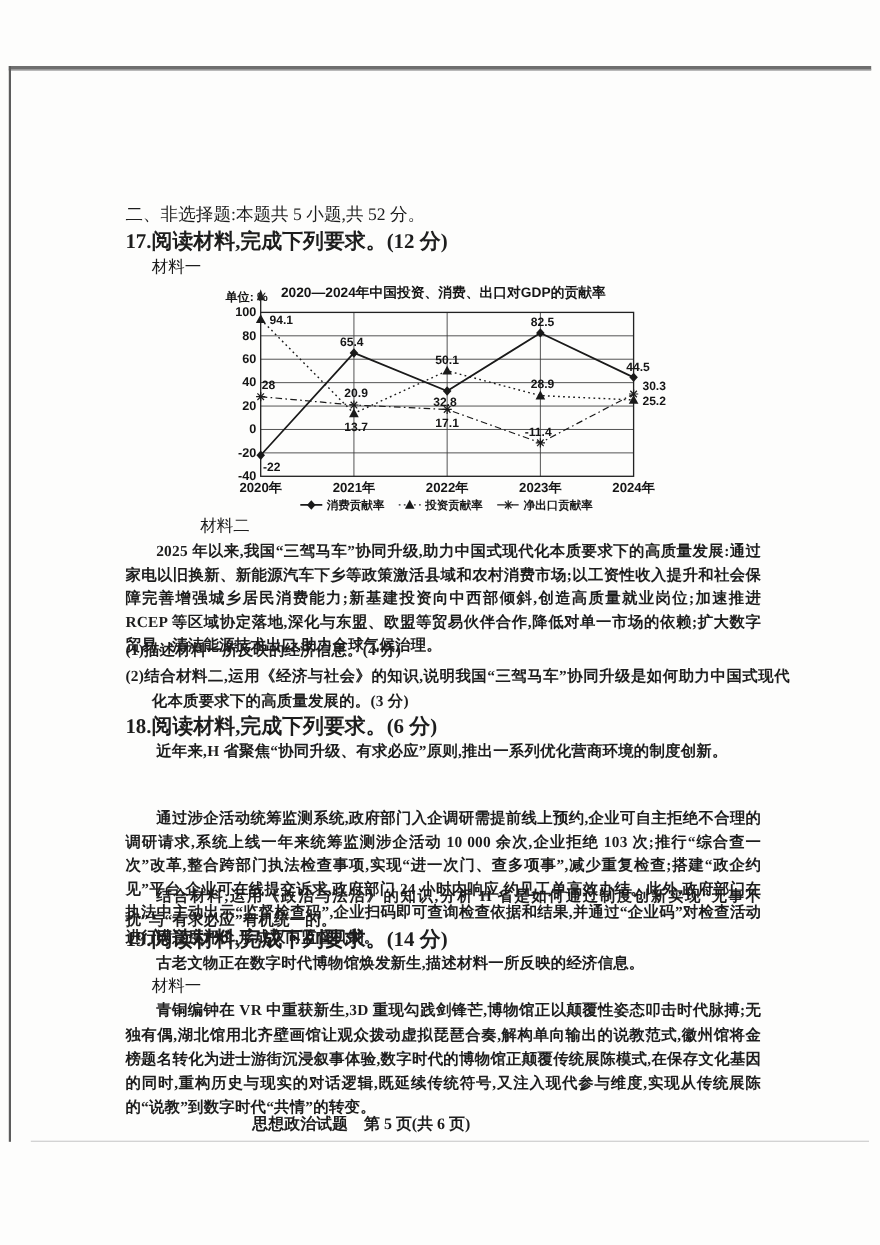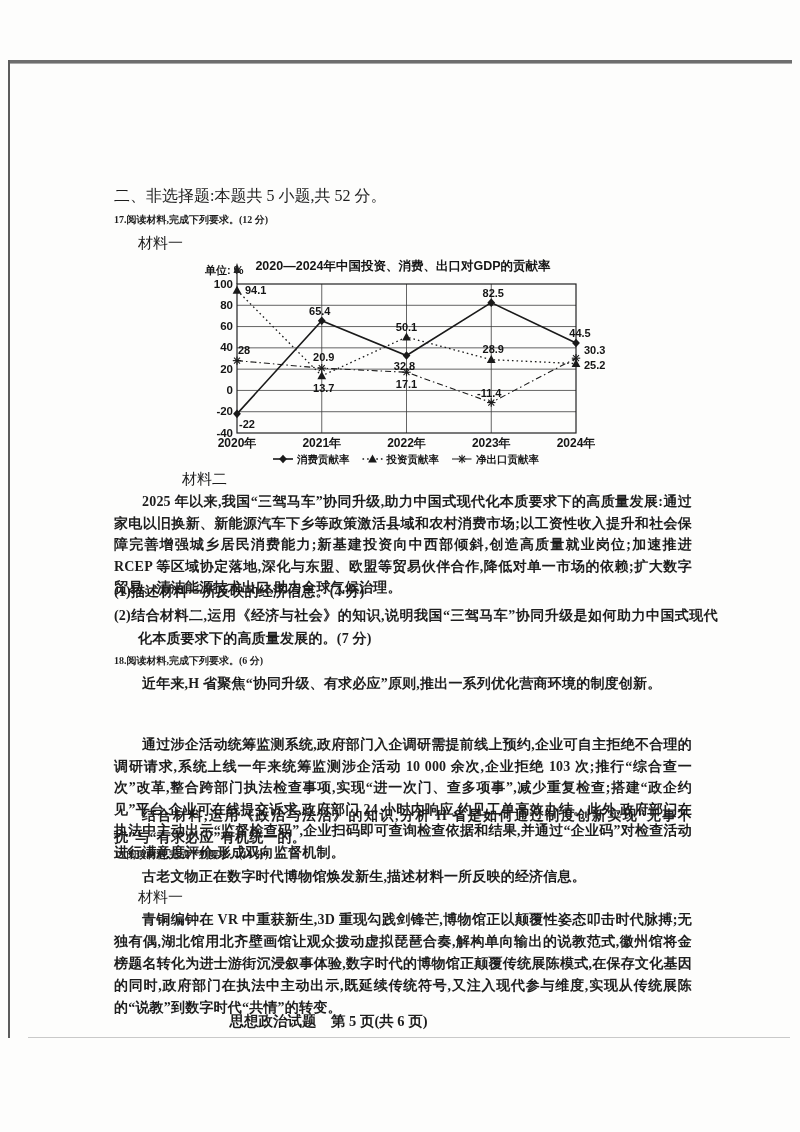--- a/index.html
+++ b/index.html
@@ -10,21 +10,21 @@
     -webkit-font-smoothing:antialiased;
   }
   .abs{position:absolute;}
   
   .frame-top{left:8px;top:60px;width:784px;height:3px;background:#6e6e6e;border-bottom:1px solid #aaa;}
   .frame-left{left:8px;top:60px;width:2px;height:978px;background:#5c5c5c;}
   .frame-bottom{left:28px;top:1037px;width:762px;height:1px;background:#c9c9c9;}
   
   .t{font-weight:600;font-size:14px;line-height:21.5px;letter-spacing:.2px;}
   .heading{font-weight:400;font-size:16px;line-height:20px;}
-  .qhead{font-weight:700;font-size:10px;line-height:20px;}
+  .qhead{font-weight:700;font-size:19px;line-height:20px;}
   .mlabel{font-weight:400;font-size:15px;line-height:20px;}
   .para{width:578px;text-align:justify;text-indent:2em;}
   .para-hang{width:580px;text-align:justify;padding-left:24px;text-indent:-24px;line-height:23px;}
   .footer{left:0;top:1012px;width:657px;text-align:center;font-weight:700;font-size:14.5px;}
   
   #chart-mount{left:200px;top:252px;width:415px;height:220px;}
   #chart-mount svg{display:block;}
   #chart-mount text{font-family:"Liberation Sans","DejaVu Sans",sans-serif;fill:#151515;}
 </style>
 </head>
@@ -127,25 +127,25 @@
       <line x1="262" y1="202.8" x2="262" y2="211.2" stroke="#1a1a1a" stroke-width="1.1"></line>
       <line x1="259" y1="204" x2="265" y2="210" stroke="#1a1a1a" stroke-width="1.1"></line>
       <line x1="259" y1="210" x2="265" y2="204" stroke="#1a1a1a" stroke-width="1.1"></line>
       <text x="276" y="210.8" font-size="10.5" font-weight="bold">净出口贡献率</text>
     </svg>
   </div>
 
 <div class="abs mlabel" style="left:138px;top:469px;margin-left:44px;">材料二</div>
 <div class="abs t para" style="left:114px;top:491px;">2025 年以来,我国“三驾马车”协同升级,助力中国式现代化本质要求下的高质量发展:通过家电以旧换新、新能源汽车下乡等政策激活县域和农村消费市场;以工资性收入提升和社会保障完善增强城乡居民消费能力;新基建投资向中西部倾斜,创造高质量就业岗位;加速推进 RCEP 等区域协定落地,深化与东盟、欧盟等贸易伙伴合作,降低对单一市场的依赖;扩大数字贸易、清洁能源技术出口,助力全球气候治理。</div>
 <div class="abs t" style="left:114px;top:581px;">(1)描述材料一所反映的经济信息。(4 分)</div>
-<div class="abs t para-hang" style="left:114px;top:604px;">(2)结合材料二,运用《经济与社会》的知识,说明我国“三驾马车”协同升级是如何助力中国式现代化本质要求下的高质量发展的。(7 分)</div>
+<div class="abs t para-hang" style="left:114px;top:604px;">(2)结合材料二,运用《经济与社会》的知识,说明我国“三驾马车”协同升级是如何助力中国式现代化本质要求下的高质量发展的。(3 分)</div>
 
 <div class="abs qhead" style="left:114px;top:651px;">18.阅读材料,完成下列要求。(6 分)</div>
 <div class="abs t para" style="left:114px;top:673px;">近年来,H 省聚焦“协同升级、有求必应”原则,推出一系列优化营商环境的制度创新。</div>
 <div class="abs t para" style="left:114px;top:694px;margin-top:40px;">通过涉企活动统筹监测系统,政府部门入企调研需提前线上预约,企业可自主拒绝不合理的调研请求,系统上线一年来统筹监测涉企活动 10 000 余次,企业拒绝 103 次;推行“综合查一次”改革,整合跨部门执法检查事项,实现“进一次门、查多项事”,减少重复检查;搭建“政企约见”平台,企业可在线提交诉求,政府部门 24 小时内响应,约见工单高效办结。此外,政府部门在执法中主动出示“监督检查码”,企业扫码即可查询检查依据和结果,并通过“企业码”对检查活动进行满意度评价,形成双向监督机制。</div>
 <div class="abs t para" style="left:114px;top:805px;line-height:22px;">结合材料,运用《政治与法治》的知识,分析 H 省是如何通过制度创新实现“无事不扰”与“有求必应”有机统一的。</div>
 
 <div class="abs qhead" style="left:114px;top:845px;">19.阅读材料,完成下列要求。(14 分)</div>
 <div class="abs t para" style="left:114px;top:866px;">古老文物正在数字时代博物馆焕发新生,描述材料一所反映的经济信息。</div>
 <div class="abs mlabel" style="left:138px;top:887px;">材料一</div>
-<div class="abs t para" style="left:114px;top:909px;line-height:22px;">青铜编钟在 VR 中重获新生,3D 重现勾践剑锋芒,博物馆正以颠覆性姿态叩击时代脉搏;无独有偶,湖北馆用北齐壁画馆让观众拨动虚拟琵琶合奏,解构单向输出的说教范式,徽州馆将金榜题名转化为进士游街沉浸叙事体验,数字时代的博物馆正颠覆传统展陈模式,在保存文化基因的同时,政府部门在执法中主动出示,既延续传统符号,又注入现代参与维度,实现从传统展陈的“说教”到数字时代“共情”的转变。</div>
+<div class="abs t para" style="left:114px;top:909px;line-height:22px;">青铜编钟在 VR 中重获新生,3D 重现勾践剑锋芒,博物馆正以颠覆性姿态叩击时代脉搏;无独有偶,湖北馆用北齐壁画馆让观众拨动虚拟琵琶合奏,解构单向输出的说教范式,徽州馆将金榜题名转化为进士游街沉浸叙事体验,数字时代的博物馆正颠覆传统展陈模式,在保存文化基因的同时,重构历史与现实的对话逻辑,既延续传统符号,又注入现代参与维度,实现从传统展陈的“说教”到数字时代“共情”的转变。</div>
 
 <div class="abs footer">思想政治试题　第 5 页(共 6 页)</div>
 
 </body></html>

